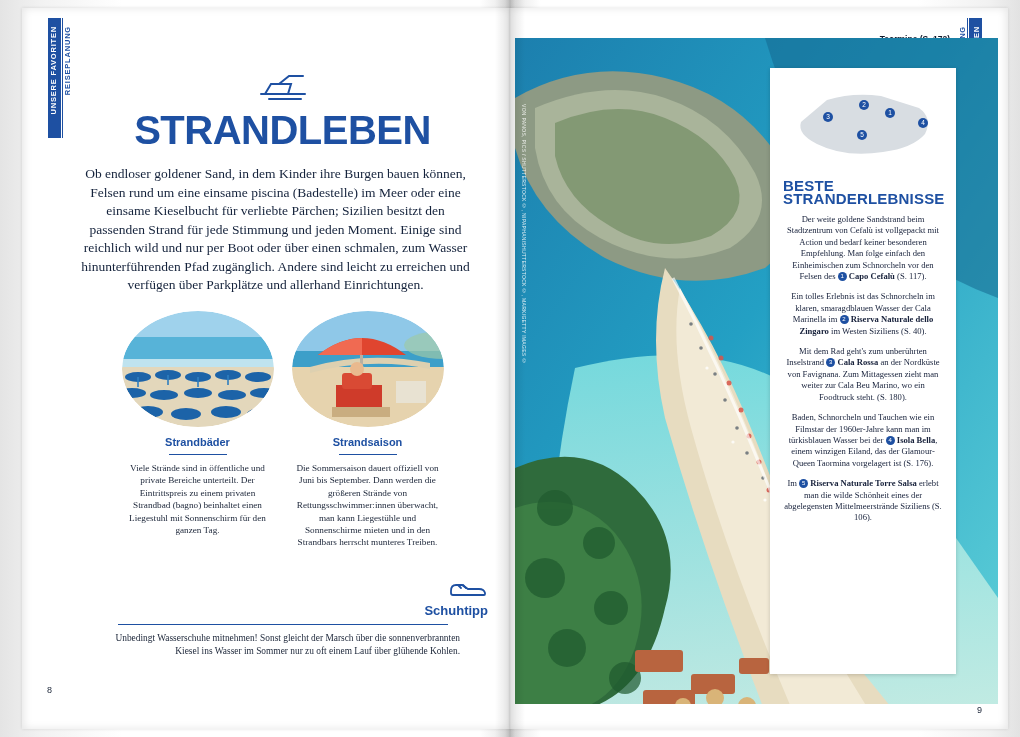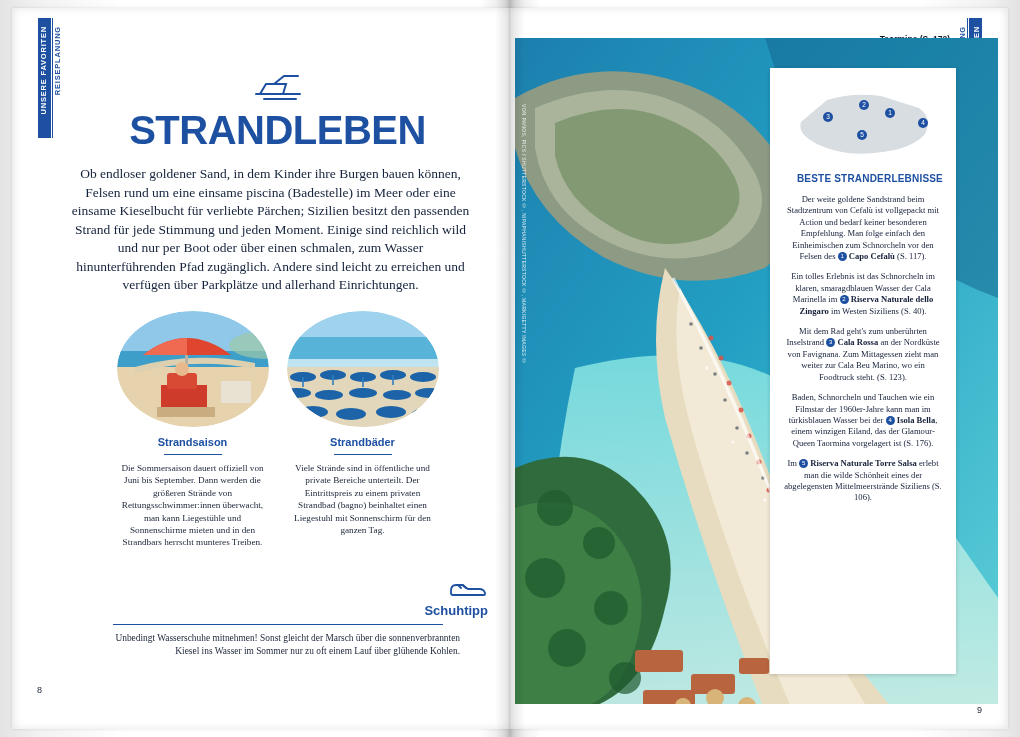--- a/index.html
+++ b/index.html
@@ -11,21 +11,21 @@
   }
   .spread {
     position:absolute; inset:0;
     background: linear-gradient(90deg,#e4e4e4 0%, #f2f2f2 4%, #ffffff 12%, #ffffff 47%,
                 #e8e8e8 49.5%, #d2d2d2 50%, #e8e8e8 50.5%, #ffffff 53%, #ffffff 90%, #f1f1f1 97%, #e2e2e2 100%);
   }
   .page {
     position:absolute; top:8px; bottom:8px;
     background:#fff;
   }
-  .page.left  { left:12px;  right:510px; box-shadow: 2px 0 8px rgba(0,0,0,.10) inset, 0 0 3px rgba(0,0,0,.12); }
+  .page.left  { left:22px;  right:510px; box-shadow: 2px 0 8px rgba(0,0,0,.10) inset, 0 0 3px rgba(0,0,0,.12); }
   .page.right { left:510px; right:12px;  box-shadow:-2px 0 8px rgba(0,0,0,.10) inset, 0 0 3px rgba(0,0,0,.12); }
 
   
   .tab-strip {
     position:absolute; top:6px; width:13px; height:290px;
     background:#1e50a2;
   }
   .vlabel {
     position:absolute;
     writing-mode:vertical-rl;
@@ -126,24 +126,24 @@
   }
   .panel {
     position:absolute; right:52px; top:60px; width:186px; bottom:55px;
     background:#ffffff;
     padding:10px 13px 12px 13px;
     box-shadow:0 1px 4px rgba(0,0,0,.18);
   }
   .map-wrap { height:92px; position:relative; }
   .panel h2 {
     font-family:"Liberation Sans", sans-serif;
-    text-align:right; color:#1e50a2;
-    font-size:10px; font-weight:700; line-height:13px;
+    text-align:left; color:#1e50a2;
+    font-size:15px; font-weight:700; line-height:13px;
     letter-spacing:.2px;
-    margin-top:2px;
+    margin-top:9px;
   }
   .panel p {
     font-size:8.6px; line-height:11.4px; text-align:center;
     color:#16203a; margin-top:9px;
   }
   .panel p b { font-weight:700; }
   .num {
     display:inline-block;
     width:9px; height:9px; line-height:9px;
     border-radius:50%;
@@ -186,52 +186,20 @@
           <path d="M24 16 l10 -8 h14"></path>
           <path d="M14 31 H46"></path>
         </svg>
       </div>
 
       <div class="headline">STRANDLEBEN</div>
 
       <div class="intro">Ob endloser goldener Sand, in dem Kinder ihre Burgen bauen können, Felsen rund um eine einsame piscina (Badestelle) im Meer oder eine einsame Kieselbucht für verliebte Pärchen; Sizilien besitzt den passenden Strand für jede Stimmung und jeden Moment. Einige sind reichlich wild und nur per Boot oder über einen schmalen, zum Wasser hinunterführenden Pfad zugänglich. Andere sind leicht zu erreichen und verfügen über Parkplätze und allerhand Einrichtungen.</div>
 
       <div class="photos">
-
-        <div class="photo-col">
-          <div class="circ">
-            <svg width="152" height="116" viewBox="0 0 152 116">
-              <defs>
-                <clipPath id="c1">
-                    <ellipse cx="76" cy="58" rx="76" ry="58"></ellipse>
-                  </clipPath>
-              </defs>
-              <g clip-path="url(#c1)">
-                <rect width="152" height="40" fill="#8fc8e8"></rect>
-                <rect y="40" width="152" height="16" fill="#3d9fc9"></rect>
-                <rect y="56" width="152" height="60" fill="#e6d3ae"></rect>
-                <ellipse cx="152" cy="34" rx="40" ry="14" fill="#9dc9a8" opacity=".7"></ellipse>
-                <path d="M18 56 q58 -16 120 -4 l0 6 q-60 -12 -120 4z" fill="#ddd0b0"></path>
-
-                <path d="M26 44 q44 -34 88 0z" fill="#e0452f"></path>
-                <path d="M26 44 q22 -17 44 -17 v17z" fill="#f06a52"></path>
-                <rect x="68" y="44" width="3" height="44" fill="#b8b0a2"></rect>
-
-                <rect x="44" y="74" width="46" height="28" fill="#cf3b2a"></rect>
-                <rect x="50" y="62" width="30" height="16" rx="3" fill="#d94a34"></rect>
-                <circle cx="65" cy="58" r="7" fill="#e9b98e"></circle>
-                <rect x="40" y="96" width="58" height="10" fill="#c9ad80"></rect>
-                <rect x="104" y="70" width="30" height="22" fill="#e8e2d2"></rect>
-              </g>
-            </svg>
-          </div>
-          <div class="cap">Strandsaison</div>
-          <div class="rule"></div>
-          <div class="body-s">Die Sommersaison dauert offiziell von Juni bis September. Dann werden die größeren Strände von Rettungsschwimmer:innen überwacht, man kann Liegestühle und Sonnenschirme mieten und in den Strandbars herrscht munteres Treiben.</div>
-        </div>
 
         <div class="photo-col">
           <div class="circ">
             <svg width="152" height="116" viewBox="0 0 152 116">
               <defs>
                 <clipPath id="c2">
                     <ellipse cx="76" cy="58" rx="76" ry="58"></ellipse>
                   </clipPath>
               </defs>
               <g clip-path="url(#c2)">
@@ -262,20 +230,52 @@
                     <rect x="105" y="64" width="2" height="10"></rect>
                 </g>
               </g>
             </svg>
           </div>
           <div class="cap">Strandbäder</div>
           <div class="rule"></div>
           <div class="body-s">Viele Strände sind in öffentliche und private Bereiche unterteilt. Der Eintrittspreis zu einem privaten Strandbad (bagno) beinhaltet einen Liegestuhl mit Sonnenschirm für den ganzen Tag.</div>
         </div>
 
+        <div class="photo-col">
+          <div class="circ">
+            <svg width="152" height="116" viewBox="0 0 152 116">
+              <defs>
+                <clipPath id="c1">
+                    <ellipse cx="76" cy="58" rx="76" ry="58"></ellipse>
+                  </clipPath>
+              </defs>
+              <g clip-path="url(#c1)">
+                <rect width="152" height="40" fill="#8fc8e8"></rect>
+                <rect y="40" width="152" height="16" fill="#3d9fc9"></rect>
+                <rect y="56" width="152" height="60" fill="#e6d3ae"></rect>
+                <ellipse cx="152" cy="34" rx="40" ry="14" fill="#9dc9a8" opacity=".7"></ellipse>
+                <path d="M18 56 q58 -16 120 -4 l0 6 q-60 -12 -120 4z" fill="#ddd0b0"></path>
+
+                <path d="M26 44 q44 -34 88 0z" fill="#e0452f"></path>
+                <path d="M26 44 q22 -17 44 -17 v17z" fill="#f06a52"></path>
+                <rect x="68" y="44" width="3" height="44" fill="#b8b0a2"></rect>
+
+                <rect x="44" y="74" width="46" height="28" fill="#cf3b2a"></rect>
+                <rect x="50" y="62" width="30" height="16" rx="3" fill="#d94a34"></rect>
+                <circle cx="65" cy="58" r="7" fill="#e9b98e"></circle>
+                <rect x="40" y="96" width="58" height="10" fill="#c9ad80"></rect>
+                <rect x="104" y="70" width="30" height="22" fill="#e8e2d2"></rect>
+              </g>
+            </svg>
+          </div>
+          <div class="cap">Strandsaison</div>
+          <div class="rule"></div>
+          <div class="body-s">Die Sommersaison dauert offiziell von Juni bis September. Dann werden die größeren Strände von Rettungsschwimmer:innen überwacht, man kann Liegestühle und Sonnenschirme mieten und in den Strandbars herrscht munteres Treiben.</div>
+        </div>
+
       </div>
 
       <div class="tip">
         <div class="shoe">
           <svg width="40" height="22" viewBox="0 0 40 22" fill="none" stroke="#1e50a2" stroke-width="1.8" stroke-linecap="round">
             <path d="M3 16 q0 -6 5 -6 h6 l6 4 h11 q5 0 6 4 v1 q0 1 -1 1 H5 q-2 0 -2 -2z"></path>
             <path d="M10 10 l3 3 M15 10 l3 3"></path>
           </svg>
         </div>
         <h3>Schuhtipp</h3>
@@ -416,21 +416,21 @@
 
       <p>
         <span>Der weite goldene Sandstrand beim Stadtzentrum von Cefalù ist vollgepackt mit Action und bedarf keiner besonderen Empfehlung. Man folge einfach den Einheimischen zum Schnorcheln vor den Felsen des </span><span class="num">1</span> <b>Capo Cefalù</b><span> (S. 117).</span>
       </p>
 
       <p>
         <span>Ein tolles Erlebnis ist das Schnorcheln im klaren, smaragdblauen Wasser der Cala Marinella im </span><span class="num">2</span> <b>Riserva Naturale dello Zingaro</b><span> im Westen Siziliens (S. 40).</span>
       </p>
 
       <p>
-        <span>Mit dem Rad geht's zum unberührten Inselstrand </span><span class="num">3</span> <b>Cala Rossa</b><span> an der Nordküste von Favignana. Zum Mittagessen zieht man weiter zur Cala Beu Marino, wo ein Foodtruck steht. (S. 123).</span>
+        <span>Mit dem Rad geht's zum unberührten Inselstrand </span><span class="num">3</span> <b>Cala Rossa</b><span> an der Nordküste von Favignana. Zum Mittagessen zieht man weiter zur Cala Beu Marino, wo ein Foodtruck steht. (S. 180).</span>
       </p>
 
       <p>
         <span>Baden, Schnorcheln und Tauchen wie ein Filmstar der 1960er-Jahre kann man im türkisblauen Wasser bei der </span><span class="num">4</span> <b>Isola Bella</b><span>, einem winzigen Eiland, das der Glamour-Queen Taormina vorgelagert ist (S. 176).</span>
       </p>
 
       <p>
         <span>Im </span><span class="num">5</span> <b>Riserva Naturale Torre Salsa</b><span> erlebt man die wilde Schönheit eines der abgelegensten Mittelmeerstrände Siziliens (S. 106).</span>
       </p>
     </div>

